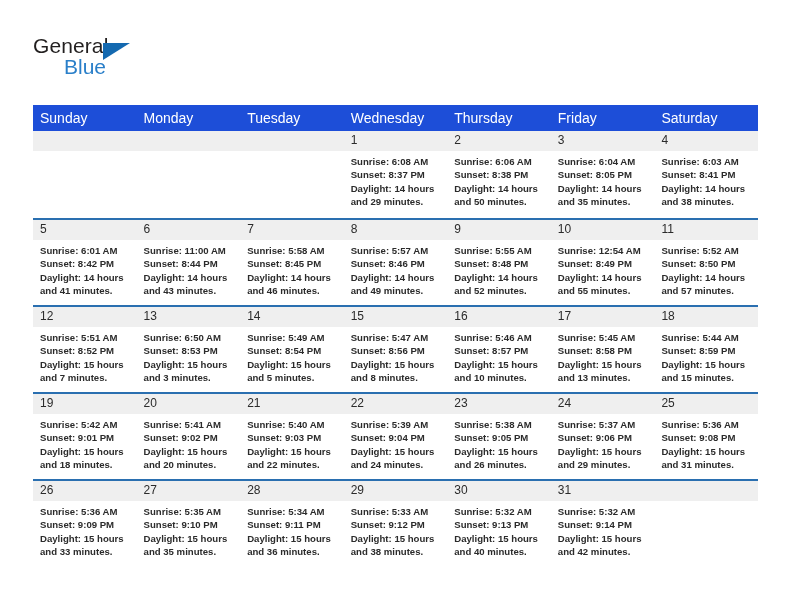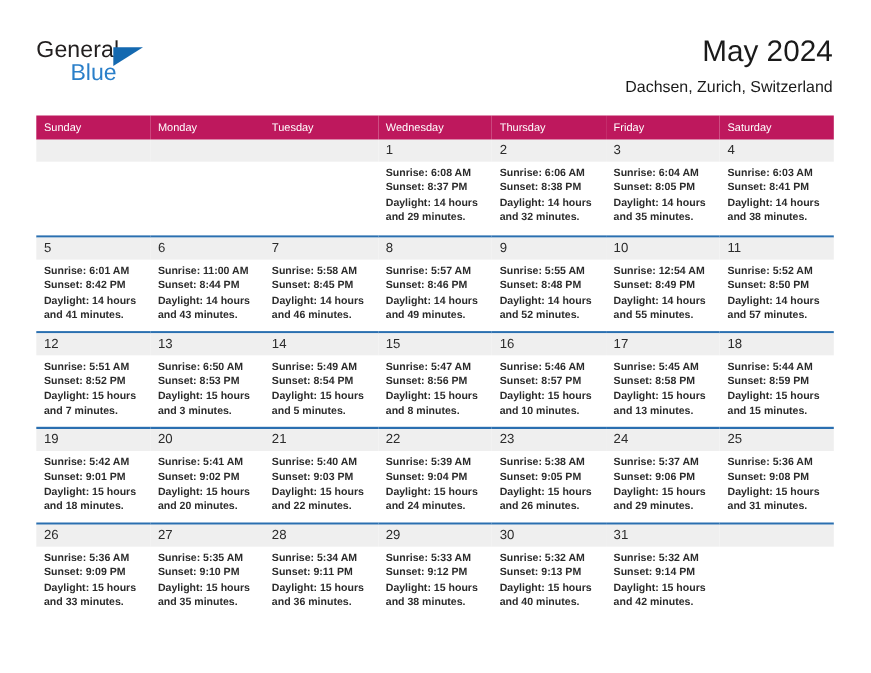--- a/index.html
+++ b/index.html
@@ -88,23 +88,23 @@
   
   .calendar {
     position: absolute;
     left: 33px;
     top: 105px;
     width: 725px;
     border-collapse: collapse;
     table-layout: fixed;
   }
   .calendar th {
-    background: #be185d;
+    background: #1d4ed8;
     color: #ffffff;
-    font-size: 10px;
+    font-size: 14px;
     font-weight: normal;
     text-align: left;
     padding: 5px 0 5px 7px;
     height: 12px;
     box-sizing: content-box;
   }
   .calendar td {
     vertical-align: top;
     padding: 0;
     border: none;
@@ -147,24 +147,20 @@
 <div class="page">
 
   <div class="header">
 
     <div class="logo">
       <span class="logo-general">General</span>
       <span class="logo-triangle"></span>
       <span class="logo-blue">Blue</span>
     </div>
 
-    <div class="title-block">
-      <h1 class="cal-title">May 2024</h1>
-      <div class="cal-subtitle">Dachsen, Zurich, Switzerland</div>
-    </div>
 
   </div>
 
   <table class="calendar">
     <thead>
       <tr>
         <th>Sunday</th>
         <th>Monday</th>
         <th>Tuesday</th>
         <th>Wednesday</th>
@@ -201,21 +197,21 @@
               </div>
             </div>
           </td>
           <td>
             <div class="cell">
               <div class="daynum">2</div>
               <div class="details">
                 <div>Sunrise: 6:06 AM</div>
                 <div>Sunset: 8:38 PM</div>
                 <div>Daylight: 14 hours</div>
-                <div>and 32 minutes.</div>
+                <div>and 50 minutes.</div>
               </div>
             </div>
           </td>
           <td>
             <div class="cell">
               <div class="daynum">3</div>
               <div class="details">
                 <div>Sunrise: 6:04 AM</div>
                 <div>Sunset: 8:05 PM</div>
                 <div>Daylight: 14 hours</div>

